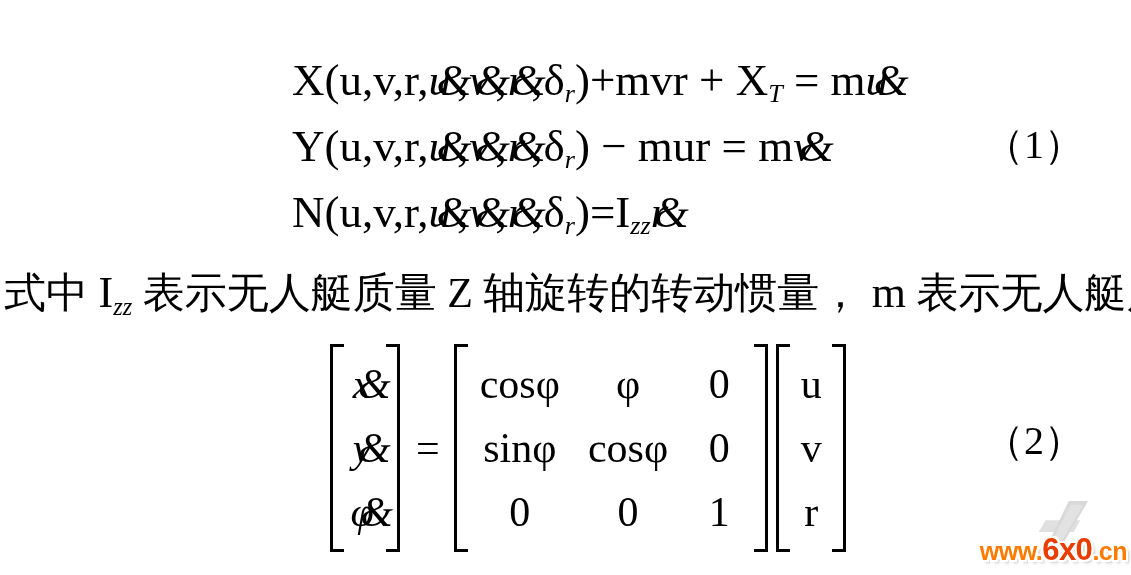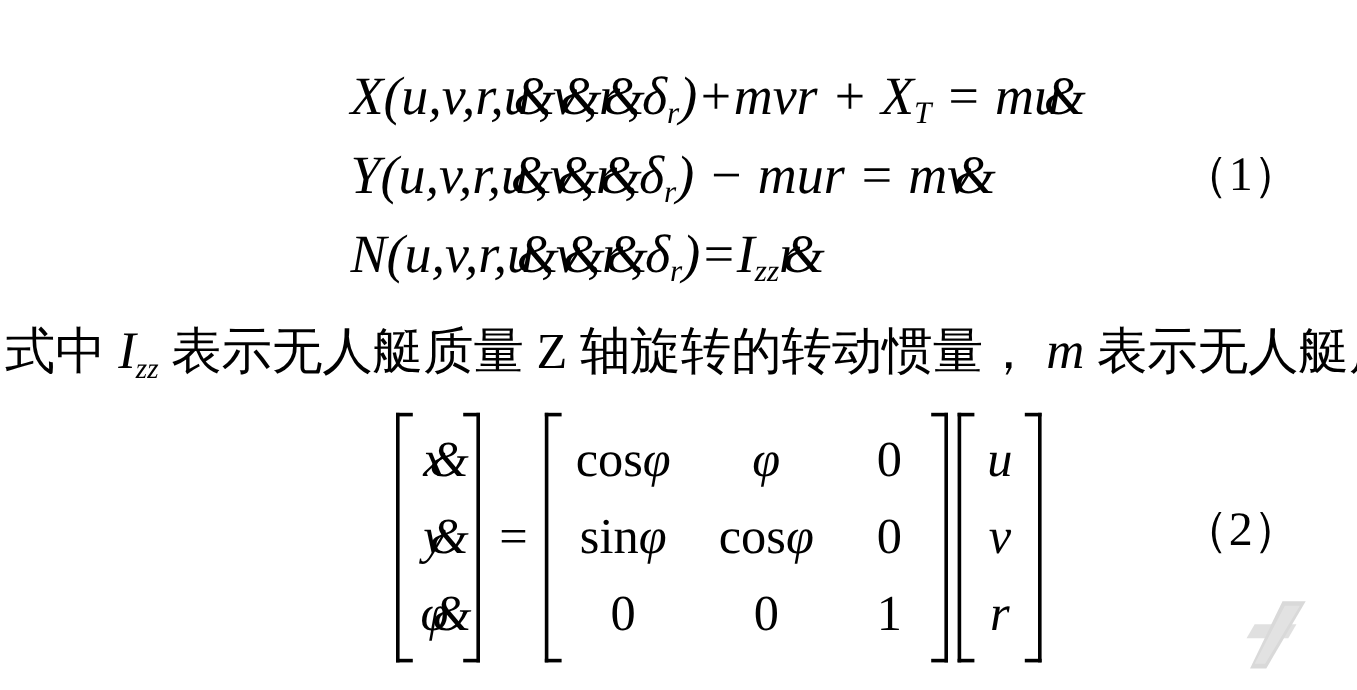--- a/index.html
+++ b/index.html
@@ -3,21 +3,21 @@
 <meta charset="utf-8">
 <style>
   html,body{margin:0;padding:0;background:#fff;}
   .page{
     position:relative;width:1131px;height:575px;background:#ffffff;
     font-family:"Liberation Serif","DejaVu Serif",serif;color:#000;overflow:hidden;
   }
   
   .eq1{position:absolute;left:292px;top:47px;}
   .eqline{height:66px;line-height:66px;font-size:45px;white-space:nowrap;}
-  .seg-i{font-style:italic;}
+  .seg-i{}
   .seg-rm{font-style:normal;}
   .seg-sq{font-style:italic;letter-spacing:-0.32em;margin-right:0.34em;}
   .seg-sub{font-style:italic;font-size:58%;vertical-align:-0.28em;letter-spacing:normal;}
   .seg-cn{font-style:normal;}
   
   .eq-num{position:absolute;left:984px;height:46px;line-height:46px;font-size:40px;}
   #eq1-num{top:122px;}
   #eq2-num{top:418px;}
   
   .cn-line{position:absolute;left:4px;top:266px;font-size:42px;line-height:54px;white-space:nowrap;}
@@ -27,21 +27,21 @@
   .eq2{position:absolute;left:330px;top:344px;display:flex;align-items:center;}
   .bkt{position:relative;padding:8px 16px;}
   .bkt::before{content:"";position:absolute;left:0;top:0;bottom:0;width:11px;
     border:3px solid #000;border-right:none;}
   .bkt::after{content:"";position:absolute;right:0;top:0;bottom:0;width:11px;
     border:3px solid #000;border-left:none;}
   .vec{display:flex;flex-direction:column;}
   .vcell{height:64px;display:flex;align-items:center;justify-content:center;
     font-size:42px;min-width:38px;}
   .vec .seg-sq{margin-right:0;}
-  .mat{display:grid;grid-template-columns:auto auto auto;column-gap:40px;padding:8px 26px;margin-left:14px;}
+  .mat{display:grid;grid-template-columns:auto auto auto;column-gap:28px;padding:8px 26px;margin-left:14px;}
   .mcell{height:64px;display:flex;align-items:center;justify-content:center;
     font-size:42px;min-width:46px;white-space:nowrap;}
   .eqsign{font-size:42px;margin-left:16px;font-style:normal;}
   .rhs{margin-left:8px;}
   
   .watermark{position:absolute;right:2px;bottom:5px;width:190px;height:70px;}
   .wm-logo{position:absolute;right:30px;top:0;width:74px;height:58px;}
   .wm-text{position:absolute;right:2px;bottom:2px;white-space:nowrap;
     font-family:"Liberation Sans","DejaVu Sans",sans-serif;font-weight:bold;letter-spacing:-0.5px;
     text-shadow:-2px -2px 0 #fff,2px -2px 0 #fff,-2px 2px 0 #fff,2px 2px 0 #fff,
@@ -121,15 +121,18 @@
     </div>
   </div>
   <div class="eq-num" id="eq2-num">（2）</div>
 
   <div class="watermark">
     <svg class="wm-logo" viewBox="0 0 70 60" style="color: rgb(217, 217, 217);">
       <path d="M42 1 L62 1 L28 59 L14 59 Z" fill="currentColor"></path>
       <path d="M18 21 L54 21 L47 33 L11 33 Z" fill="currentColor" opacity="0.82"></path>
       <path d="M44 5 L57 5 L27 55 L18 55 Z" fill="#ffffff" opacity="0.25"></path>
     </svg>
+    <div class="wm-text">
+      <span class="wm-p-small" style="color: rgb(255, 123, 0);">www.</span><span class="wm-p-big" style="color: rgb(233, 61, 0);">6x0</span><span class="wm-p-small" style="color: rgb(255, 123, 0);">.cn</span>
+    </div>
   </div>
 
 </div>
 
 </body></html>

